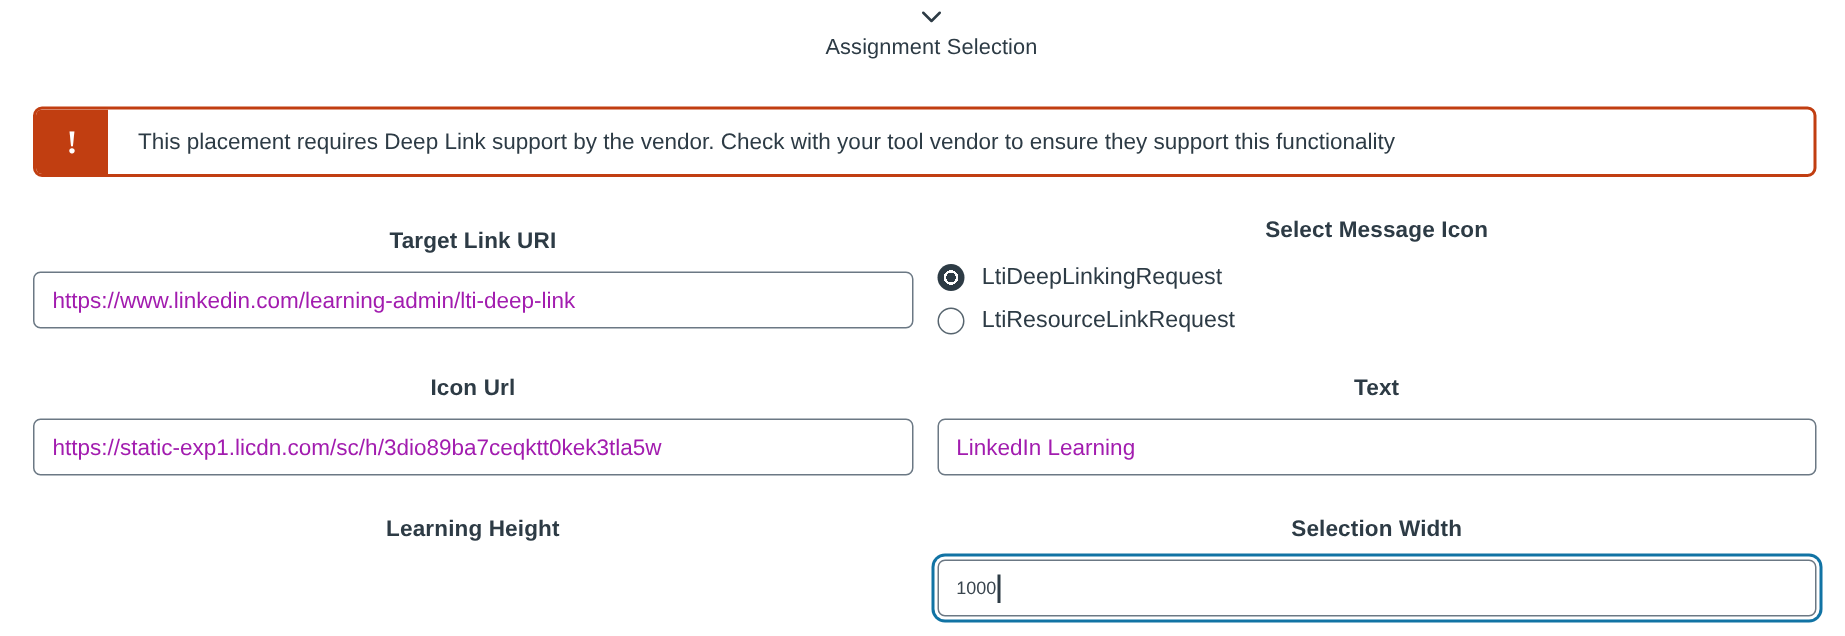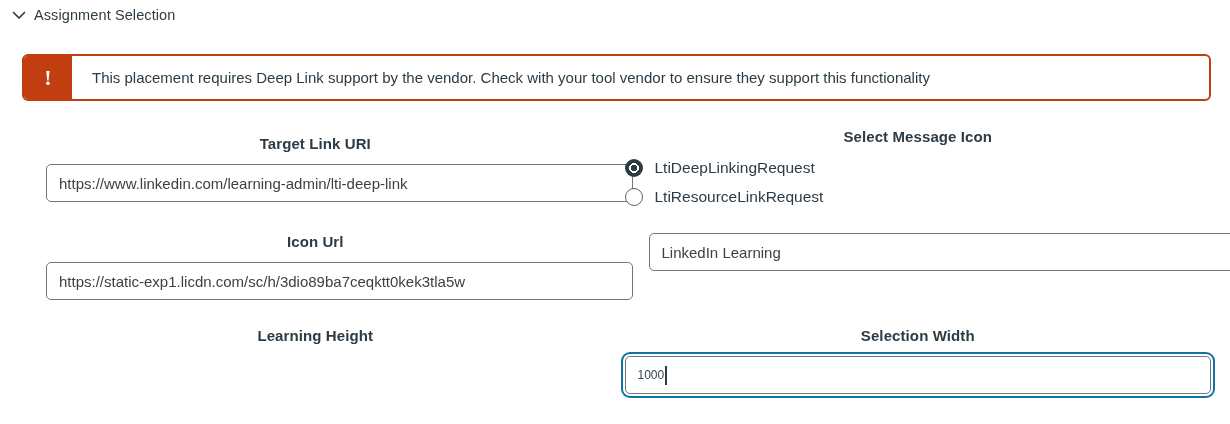--- a/index.html
+++ b/index.html
@@ -12,20 +12,21 @@
     overflow: hidden;
   }
 
   
   .section-header {
     display: flex;
     align-items: center;
     gap: 8px;
     margin: 7px 0 0 12px;
     cursor: pointer;
+    flex-direction: column;
   }
   .section-header .chev { display: inline-flex; align-items: center; }
   .section-title {
     font-size: 14.5px;
     color: #2D3B45;
     letter-spacing: 0.1px;
   }
 
   
   .alert {
@@ -83,24 +84,23 @@
 
   .text-input {
     display: block;
     width: 100%;
     height: 38px;
     border: 1px solid #6B7884;
     border-radius: 5px;
     padding: 0 12px;
     font-family: "Liberation Sans", "DejaVu Sans", sans-serif;
     font-size: 15px;
-    color: #404040;
+    color: #a21caf;
     background: #ffffff;
     outline: none;
-    margin-left: 24px;
   }
 
   .text-input-div {
     display: flex;
     align-items: center;
     width: 100%;
     height: 38px;
     border: 1px solid #6B7884;
     border-radius: 5px;
     padding: 0 12px;
@@ -186,20 +186,21 @@
       </div>
     </div>
   </div>
 
   <div class="cell">
     <label class="field-label">Icon Url</label>
     <input class="text-input" type="text" value="https://static-exp1.licdn.com/sc/h/3dio89ba7ceqktt0kek3tla5w" style="">
   </div>
 
   <div class="cell">
+    <label class="field-label">Text</label>
     <input class="text-input" type="text" value="LinkedIn Learning" style="">
   </div>
 
   <div class="cell">
     <label class="field-label">Learning Height</label>
   </div>
 
   <div class="cell">
     <label class="field-label">Selection Width</label>
     <div class="text-input-div focused">

